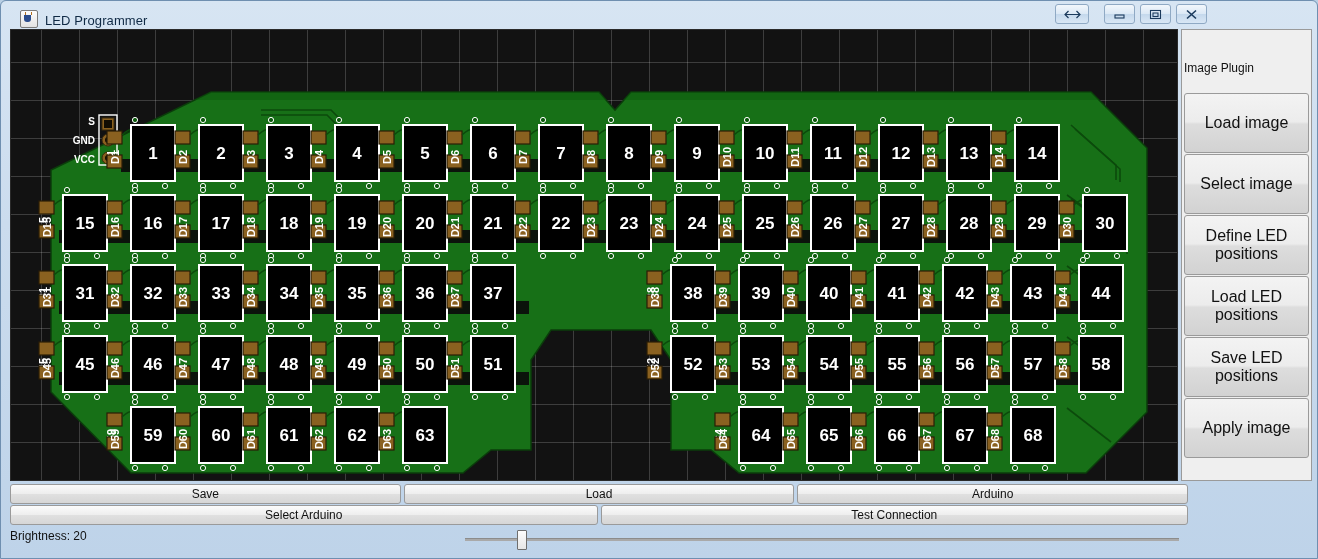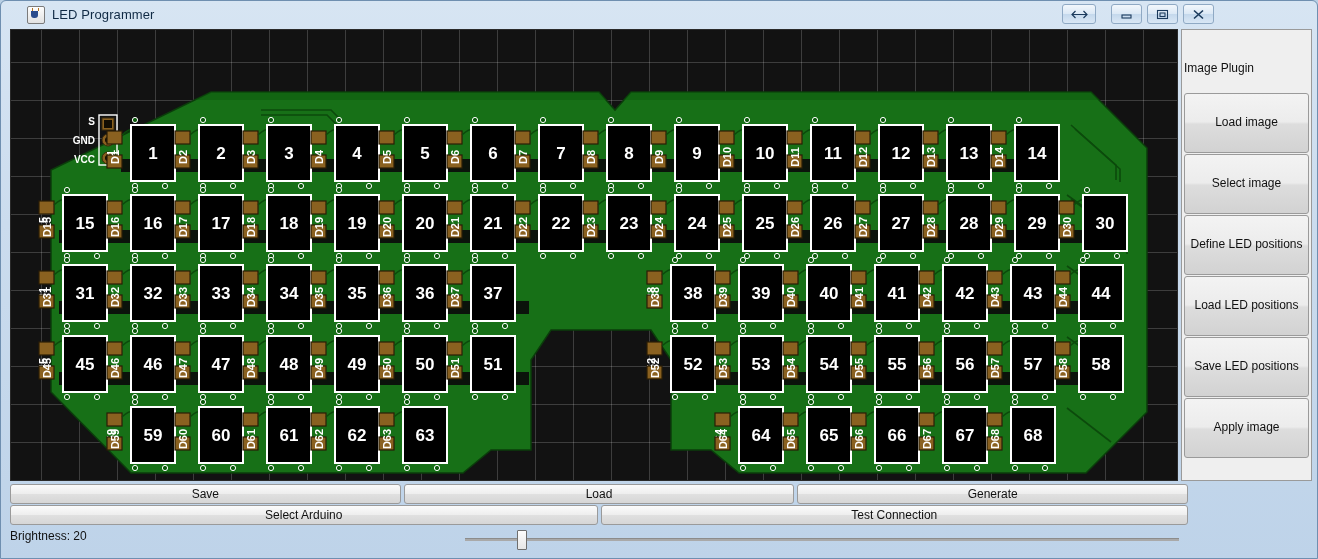--- a/index.html
+++ b/index.html
@@ -9,22 +9,22 @@
     font-family:"Liberation Sans",sans-serif;
     background:#b9cfe4;
   }
   .window{
     position:relative;width:1318px;height:559px;box-sizing:border-box;
     background:linear-gradient(180deg,#d7e5f3 0%,#cbdcee 40%,#bed3e9 100%);
     border:1px solid #6f8fb0;border-radius:6px 6px 0 0;
   }
   
   .titlebar{
-    position:absolute;left:17px;top:0;width:1202px;height:27px;
-    display:flex;align-items:center;
+    position:absolute;left:10px;top:0;width:1202px;height:27px;
+    display:flex;align-items:flex-end;
   }
   .title-icon{
     width:16px;height:16px;margin-left:9px;margin-right:7px;
     border:1px solid #7b7b7b;background:linear-gradient(180deg,#fdfdfd,#e2e2e2);
     border-radius:2px;position:relative;flex:0 0 auto;
   }
   .title-icon .cup{
     position:absolute;left:3px;top:4px;width:7px;height:7px;
     background:#2b4c8c;border-radius:0 0 3px 3px;
   }
@@ -61,21 +61,21 @@
     background:#efefef;border:1px solid #9a9a9a;box-sizing:border-box;
     display:flex;flex-direction:column;
   }
   .plugin-label{
     font-size:12px;color:#111;padding:31px 0 0 2px;height:63px;box-sizing:border-box;
   }
   .rbtn{
     margin:0 2px 1px 2px;height:60px;flex:0 0 60px;
     border:1px solid #9a9a9a;border-radius:3px;box-sizing:border-box;
     background:linear-gradient(180deg,#f3f3f3 0%,#ececec 48%,#dddddd 52%,#d2d2d2 100%);
-    font-size:12px;color:#111;display:flex;align-items:center;justify-content:center;
+    font-size:16px;color:#111;display:flex;align-items:center;justify-content:center;
     text-align:center;line-height:1.1;
   }
   .rbtn:last-of-type{margin-bottom:12px;}
   
   .bottom{
     position:absolute;left:6px;top:483px;width:1306px;
   }
   .btnrow{display:flex;width:1178px;margin:0 0 1px 3px;}
   .bbtn{
     flex:1 1 0;height:20px;margin-right:3px;
@@ -983,21 +983,21 @@
     <div class="rbtn">Define LED positions</div>
     <div class="rbtn">Load LED positions</div>
     <div class="rbtn">Save LED positions</div>
     <div class="rbtn">Apply image</div>
   </div>
 
   <div class="bottom">
     <div class="btnrow">
       <div class="bbtn">Save</div>
       <div class="bbtn">Load</div>
-      <div class="bbtn">Generate</div>
+      <div class="bbtn">Arduino</div>
     </div>
     <div class="btnrow">
       <div class="bbtn">Select Arduino</div>
       <div class="bbtn">Test Connection</div>
     </div>
     <div class="sliderrow">
       <div class="brightness-label">Brightness: 20</div>
       <div class="slider">
         <div class="slider-track"></div>
         <div class="slider-thumb"></div>

